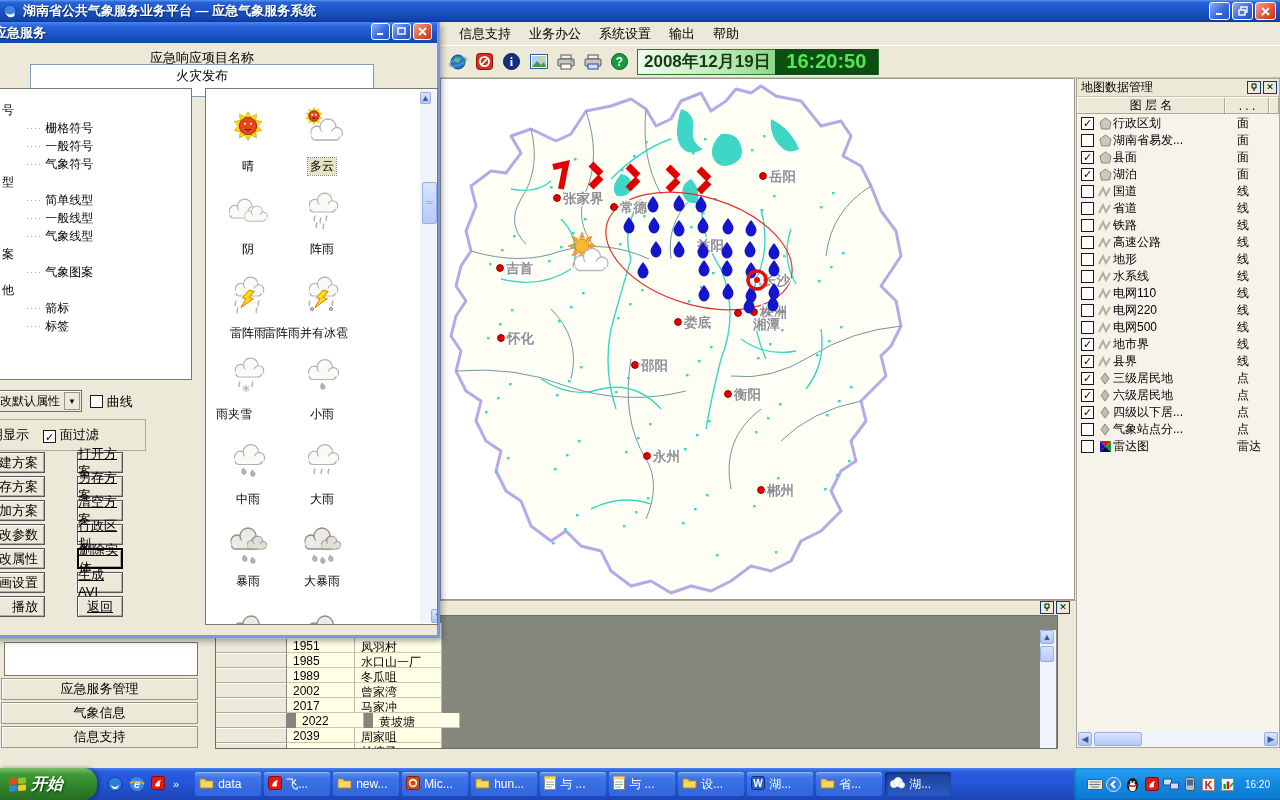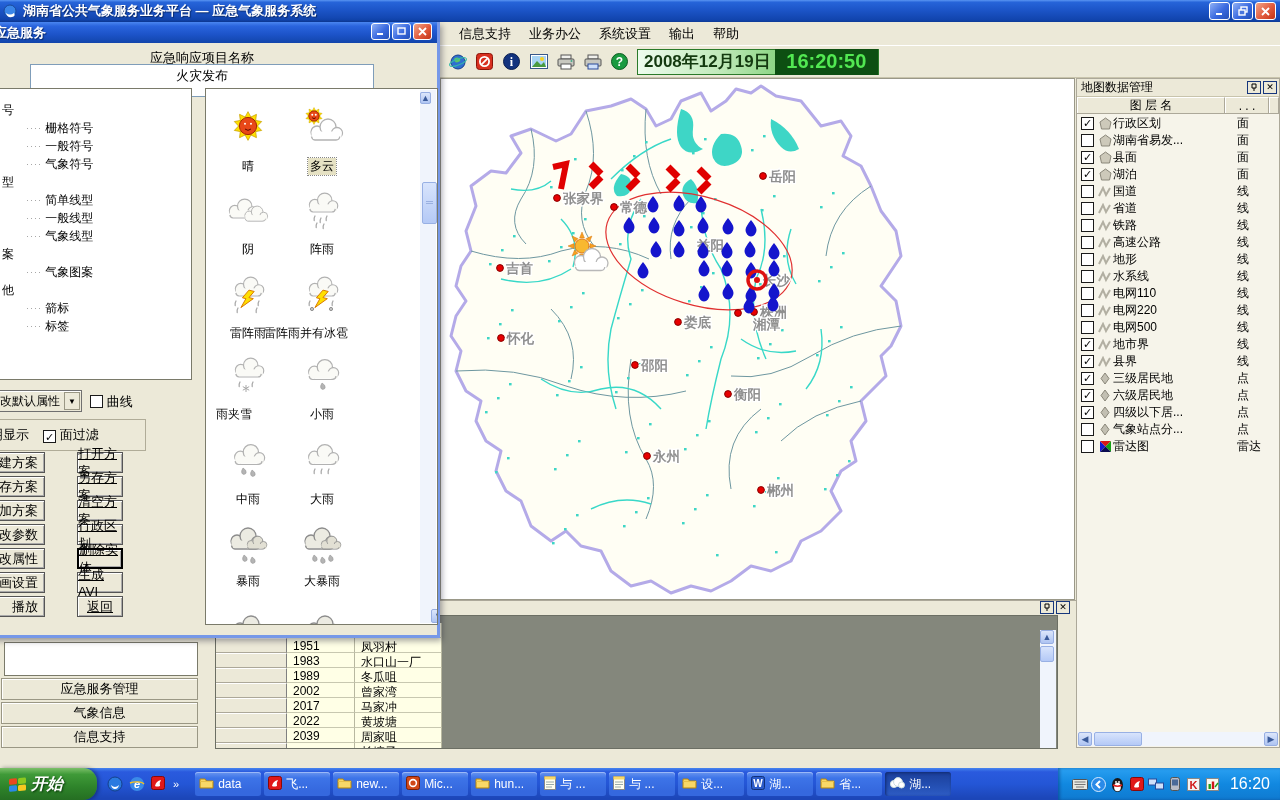--- a/index.html
+++ b/index.html
@@ -94,21 +94,21 @@
     border-radius:0 14px 14px 0;box-shadow:2px 0 4px rgba(0,0,20,.4);}
   .quick{display:flex;align-items:center;gap:6px;padding:0 6px 0 10px;}
   .ql-icon{width:16px;height:16px;}
   .ql-more{color:#fff;font-size:11px;}
   .tasks{display:flex;align-items:center;gap:3px;margin-left:10px;}
   .task{width:66px;height:24px;border-radius:3px;display:flex;align-items:center;gap:4px;padding:0 4px;color:#fff;font-size:12px;
     background:linear-gradient(180deg,#6a96f0 0%,#3d74e8 25%,#3568de 80%);box-shadow:inset 0 1px 0 #9ab8f8;white-space:nowrap;overflow:hidden;}
   .task.active{background:linear-gradient(180deg,#1c3f9a,#2450b4 60%,#2e5cc4);box-shadow:inset 1px 1px 3px #102a70;}
   .tray{margin-left:auto;height:32px;display:flex;align-items:center;gap:3px;padding:0 10px 0 14px;
     background:linear-gradient(180deg,#2aa0f2 0%,#1188e0 50%,#0f7ad0 100%);box-shadow:inset 2px 0 3px rgba(0,20,80,.35);}
-  .tray .time{color:#fff;font-size:16px;margin-left:6px;}
+  .tray .time{color:#fff;font-size:10px;margin-left:6px;}
   .tr-icon{width:16px;height:16px;display:flex;align-items:center;justify-content:center;}
 
   
   .dialog{position:absolute;left:-28px;top:22px;width:468px;height:616px;z-index:50;background:#ece9d8;
     border:3px solid #7698e8;border-top:none;box-shadow:2px 3px 6px rgba(0,0,30,.35);}
   .dlg-title{position:absolute;left:0;top:0;width:462px;height:21px;
     background:linear-gradient(180deg,#4a86f0 0%,#2a64dd 20%,#1c53c8 60%,#1245ab 100%);
     color:#fff;font-weight:bold;font-size:13px;display:flex;align-items:center;padding-left:19px;text-shadow:1px 1px 1px #0a2a6a;}
   .dlg-btns{position:absolute;right:5px;top:1px;display:flex;gap:2px;}
   .dlg-btns .tbtn{width:19px;height:17px;}
@@ -705,39 +705,39 @@
      <span class="cid"></span>
      <span class="cname"></span>
    </div>
           <div class="trow" style="top:22px;">
      <span class="rh"></span>
      <span class="cid">1951</span>
      <span class="cname">凤羽村</span>
    </div>
           <div class="trow" style="top:37px;">
      <span class="rh"></span>
-     <span class="cid">1983</span>
+     <span class="cid">1985</span>
      <span class="cname">水口山一厂</span>
    </div>
           <div class="trow" style="top:52px;">
      <span class="rh"></span>
      <span class="cid">1989</span>
      <span class="cname">冬瓜咀</span>
    </div>
           <div class="trow" style="top:67px;">
      <span class="rh"></span>
      <span class="cid">2002</span>
      <span class="cname">曾家湾</span>
    </div>
           <div class="trow" style="top:82px;">
      <span class="rh"></span>
      <span class="cid">2017</span>
      <span class="cname">马家冲</span>
    </div>
-          <div class="trow" style="top:97px;">
+          <div class="trow" style="top:97px;gap:9px;">
      <span class="rh"></span>
      <span class="cid">2022</span>
      <span class="cname">黄坡塘</span>
    </div>
           <div class="trow" style="top:112px;">
      <span class="rh"></span>
      <span class="cid">2039</span>
      <span class="cname">周家咀</span>
    </div>
           <div class="trow" style="top:127px;">

